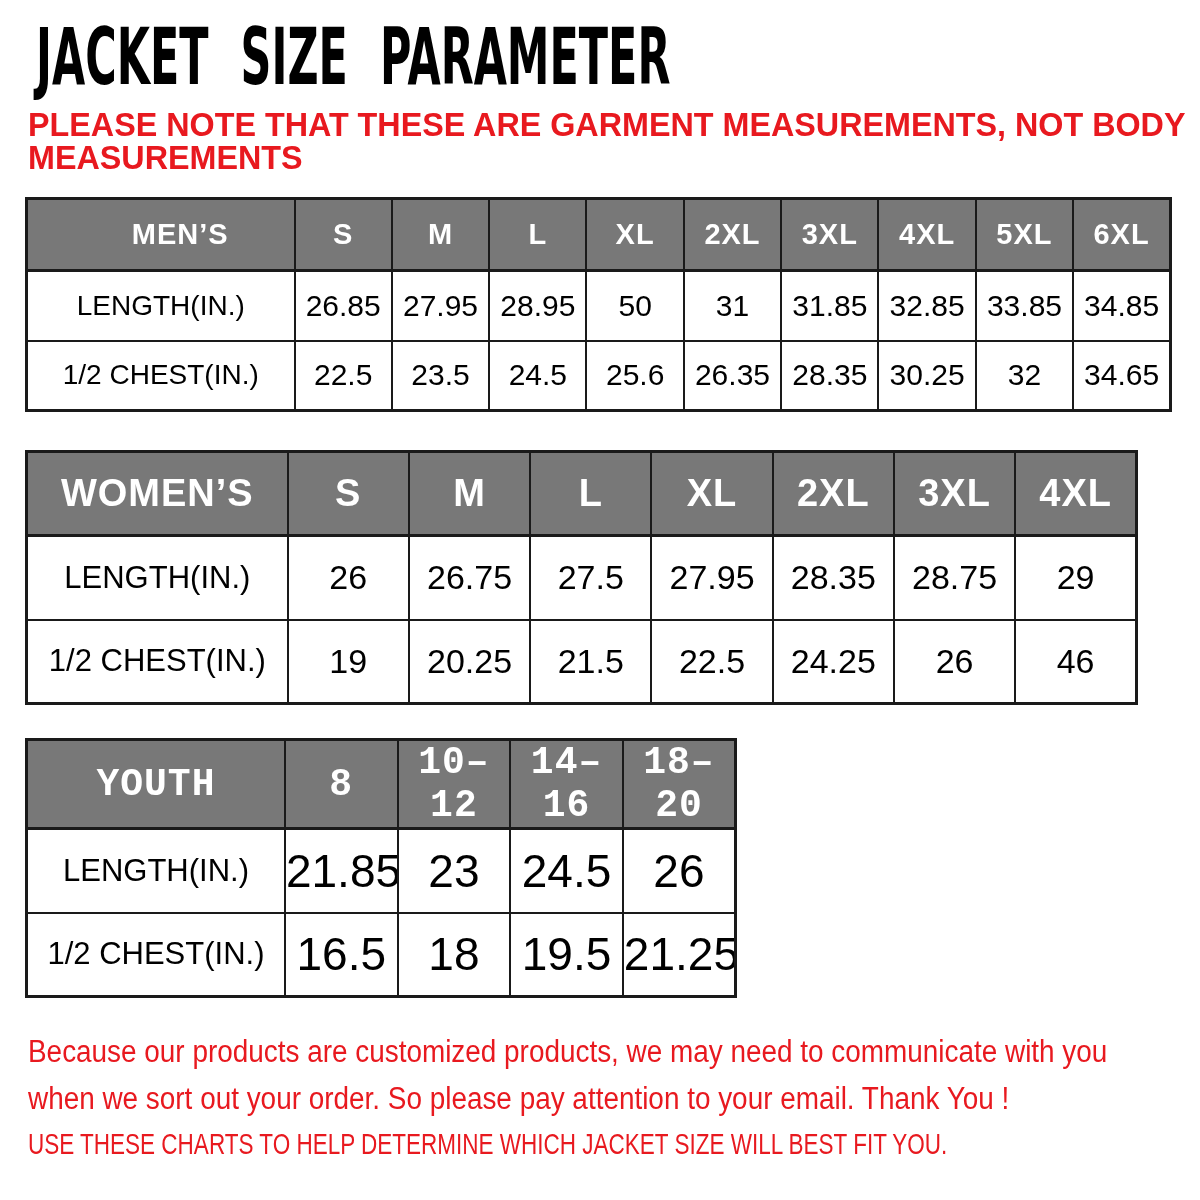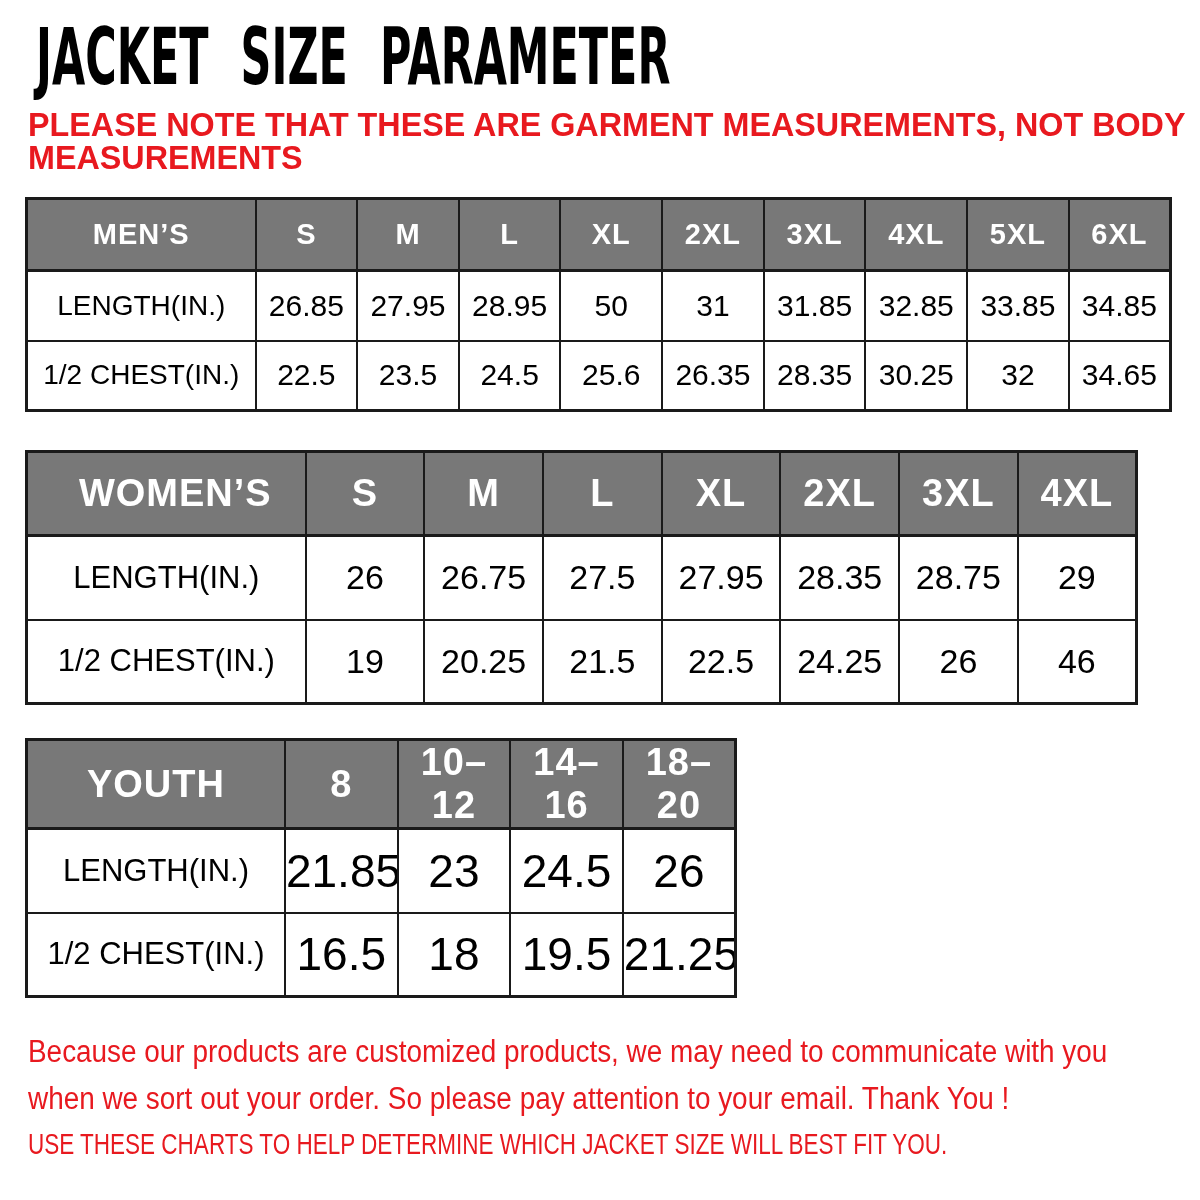--- a/index.html
+++ b/index.html
@@ -75,34 +75,34 @@
   table.size-table tbody th {
     font-weight: normal;
     background: #fff;
   }
   table.size-table tbody td { font-weight: normal; margin-left: 7px; }
 
   .t-mens  { left: 25px; top: 197px; width: 1147px; }
   .t-mens thead tr { height: 72px; }
   .t-mens tbody tr { height: 70px; }
   .t-mens thead th { font-size: 29px; }
-  .t-mens thead th:first-child { width: 19.8%; }
+  .t-mens thead th:first-child { width: 19.8%; padding-left: 39px; }
   .t-mens tbody th { font-size: 28px; }
   .t-mens tbody td { font-size: 30px; }
 
   .t-womens { left: 25px; top: 450px; width: 1113px; }
   .t-womens thead tr { height: 84px; }
   .t-womens tbody tr { height: 84px; }
   .t-womens thead th { font-size: 38px; }
-  .t-womens thead th:first-child { width: 23.3%; padding-left: 18px; }
+  .t-womens thead th:first-child { width: 23.3%; }
   .t-womens tbody th { font-size: 31px; }
   .t-womens tbody td { font-size: 34px; }
 
   .t-youth { left: 25px; top: 738px; width: 712px; }
-  .t-youth thead tr { height: 85px; }
+  .t-youth thead tr { height: 85px; font-family: Liberation Mono, monospace; }
   .t-youth tbody tr { height: 84px; }
   .t-youth thead th { font-size: 38px; }
   .t-youth thead th:first-child { width: 36.1%; }
   .t-youth tbody th { font-size: 31px; }
   .t-youth tbody td { font-size: 46px; }
 
   
   .footer-paragraph {
     position: absolute; left: 28px; top: 1028px;
     color: var(--red);

